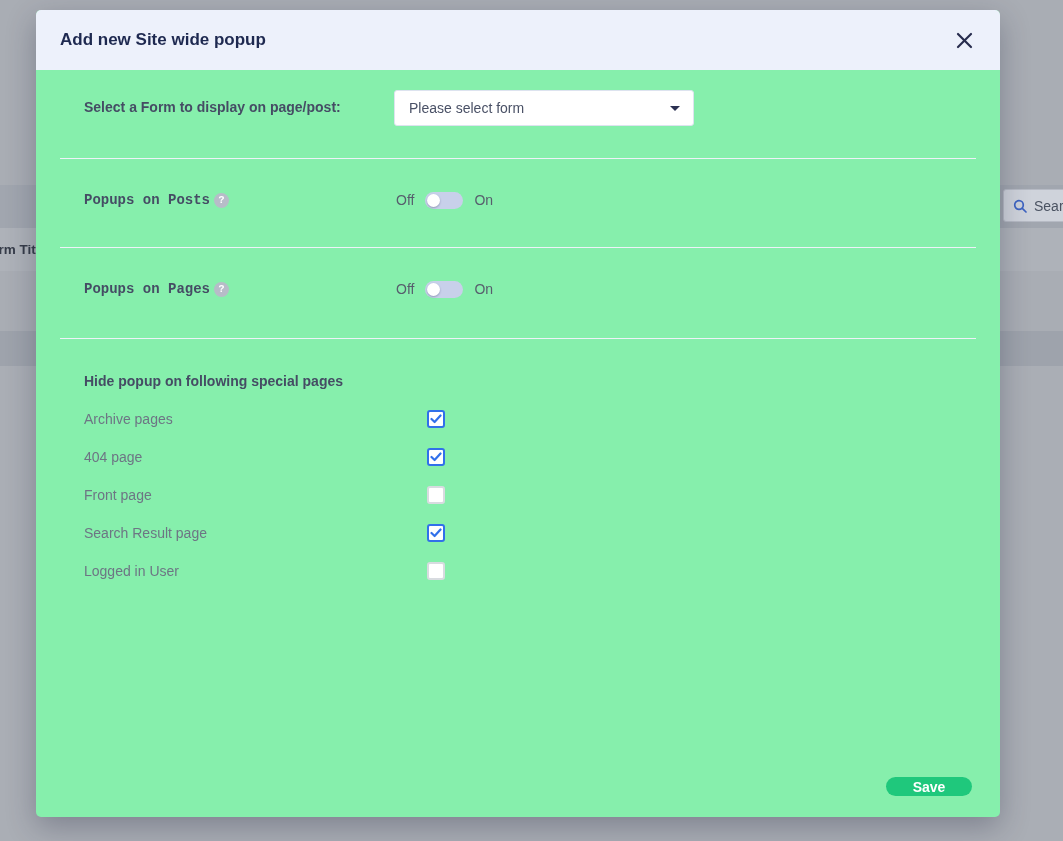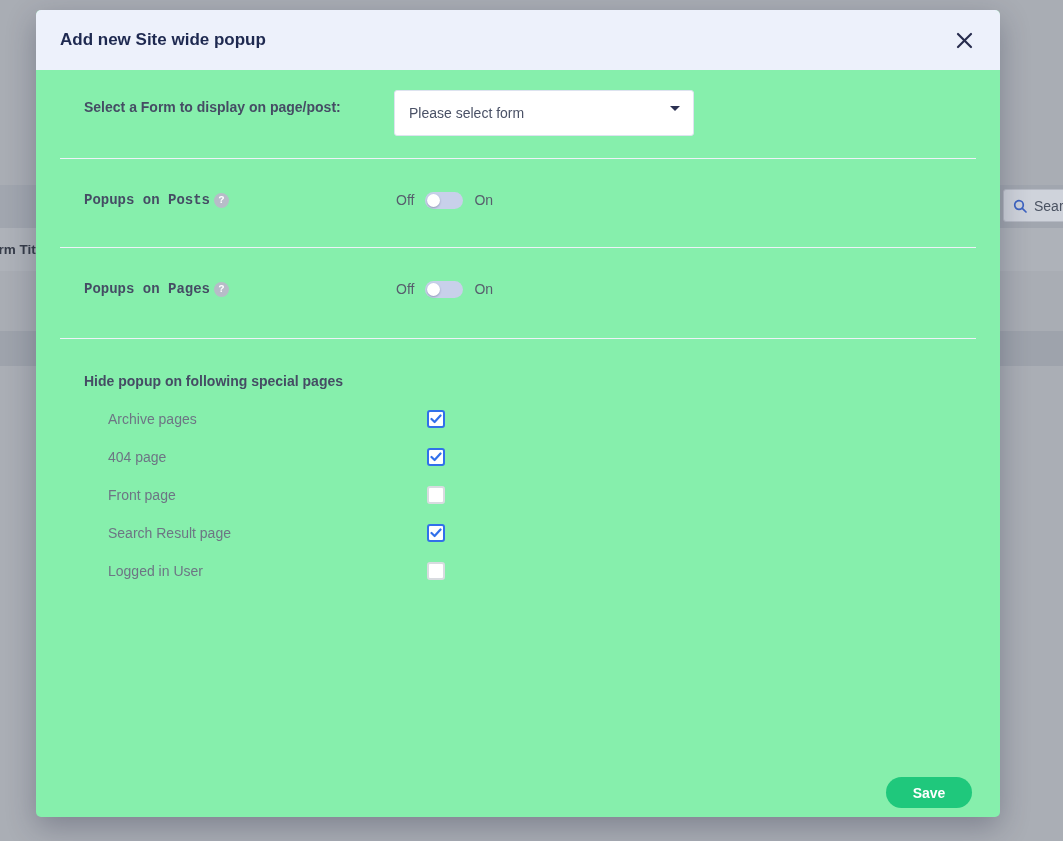--- a/index.html
+++ b/index.html
@@ -38,21 +38,21 @@
     padding:0 24px;box-sizing:border-box;
   }
   .modal-title{font-size:17px;font-weight:bold;color:#1e2950;}
   .close-btn{
     background:none;border:none;cursor:pointer;padding:2px;
     width:24px;height:24px;display:flex;align-items:center;justify-content:center;
   }
   .label{font-size:14px;font-weight:bold;color:#454c64;}
   .form-label{position:absolute;left:48px;top:80px;height:34px;line-height:34px;}
   .select{
-    position:absolute;left:358px;top:80px;width:300px;height:46px;
+    position:absolute;left:358px;top:80px;width:300px;height:36px;
     border:1px solid #dde3ef;border-radius:3px;background:#fff;
     box-sizing:border-box;display:flex;align-items:center;
     padding:0 14px;font-size:14px;color:#4a5166;cursor:pointer;
   }
   .caret{
     position:absolute;right:13px;top:15px;width:0;height:0;
     border-left:5px solid transparent;border-right:5px solid transparent;
     border-top:5px solid #2b3152;
   }
   .divider{position:absolute;left:24px;right:24px;height:1px;background:#edf2f8;}
@@ -69,32 +69,32 @@
   .toggle{
     position:relative;width:38px;height:17px;border-radius:9px;
     background:#c8d0ea;cursor:pointer;
   }
   .knob{
     position:absolute;left:2px;top:2px;width:13px;height:13px;border-radius:50%;
     background:#ffffff;box-shadow:0 1px 2px rgba(40,50,90,.35);
   }
   .section-heading{position:absolute;left:48px;top:363px;font-size:14px;font-weight:bold;color:#454c64;text-align:center;}
   .cb-rows{position:absolute;top:390px;left:0;right:0;}
-  .cb-row{position:relative;height:38px;display:flex;align-items:center;padding-left:72px;}
+  .cb-row{position:relative;height:38px;display:flex;align-items:center;padding-left:48px;}
   .cb-label{font-size:14px;color:#6d7584;}
   .cb{
     position:absolute;left:391px;top:10px;width:18px;height:18px;box-sizing:border-box;
     border:2px solid #d8dbe0;border-radius:3px;background:#fff;cursor:pointer;
     display:flex;align-items:center;justify-content:center;
   }
   .cb svg{display:none;}
   .cb.checked{border-color:#3170ea;}
   .cb.checked svg{display:block;}
   .save-btn{
-    position:absolute;right:28px;top:767px;width:86px;height:31px;
+    position:absolute;right:28px;top:767px;width:86px;height:19px;
     border:none;border-radius:16px;background:#1fc87c;color:#ffffff;
     font-family:"Liberation Sans",sans-serif;font-size:14px;font-weight:bold;cursor:pointer;
   }
 </style>
 </head>
 <body>
 
 <div class="stage">
 
   <div>

